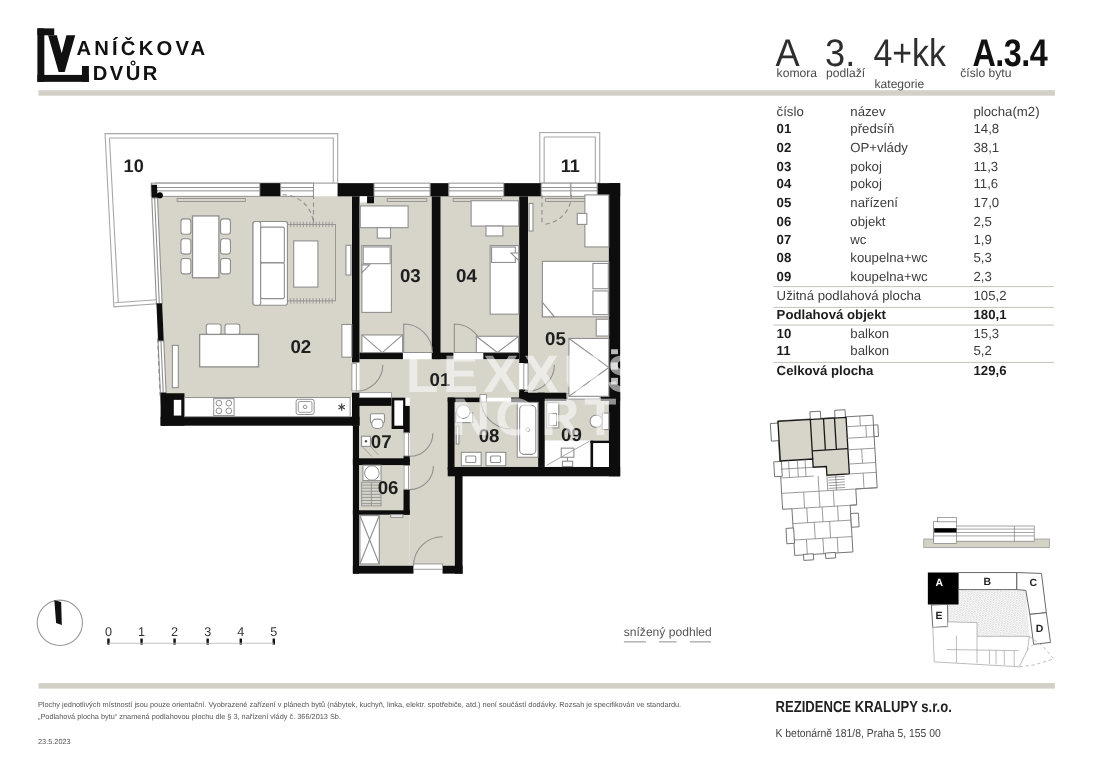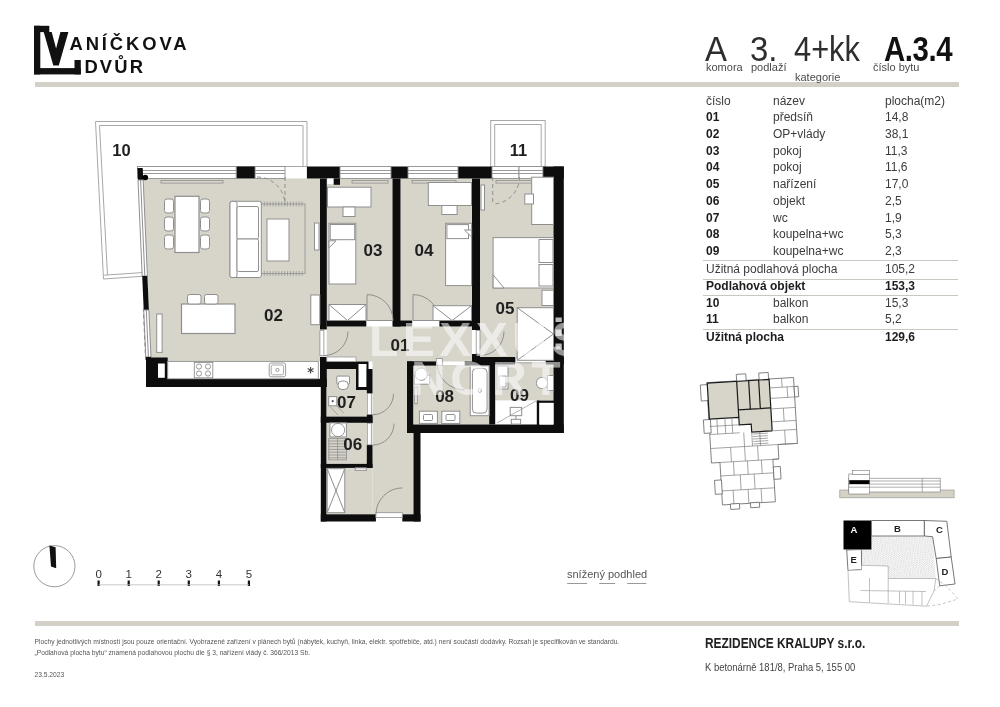--- a/index.html
+++ b/index.html
@@ -93,41 +93,41 @@
 
 <div class="abs tbl" style="top:262px;left:706px;width:252px">
     <span style="position:absolute;left:0">Užitná podlahová plocha</span>
     <span style="position:absolute;left:179px">105,2</span>
   </div>
 
 <div class="abs" style="left:703px;width:255px;height:1px;background:#c9c7bf;top:278.5px"></div>
 
 <div class="abs tbl tblb" style="top:279px;left:706px;width:252px">
     <span style="position:absolute;left:0">Podlahová objekt</span>
-    <span style="position:absolute;left:179px">153,3</span>
+    <span style="position:absolute;left:179px">180,1</span>
   </div>
 
 <div class="abs" style="left:703px;width:255px;height:1px;background:#c9c7bf;top:295.2px"></div>
 
 <div class="abs tbl" style="top:295.5px;left:706px;width:252px">
     <span class="tblb" style="position:absolute;left:0">10</span>
     <span style="position:absolute;left:67px">balkon</span>
     <span style="position:absolute;left:179px">15,3</span>
   </div>
 
 <div class="abs tbl" style="top:312.3px;left:706px;width:252px">
     <span class="tblb" style="position:absolute;left:0">11</span>
     <span style="position:absolute;left:67px">balkon</span>
     <span style="position:absolute;left:179px">5,2</span>
   </div>
 
 <div class="abs" style="left:703px;width:255px;height:1px;background:#c9c7bf;top:328.5px"></div>
 
 <div class="abs tbl tblb" style="top:330px;left:706px;width:252px">
-    <span style="position:absolute;left:0">Užitná plocha</span>
+    <span style="position:absolute;left:0">Celková plocha</span>
     <span style="position:absolute;left:179px">129,6</span>
   </div>
 
 <svg class="abs" style="left:0;top:0" width="1000" height="707" viewBox="0 0 1000 707">
 
 <g stroke="#a8a8a8" fill="#fff" stroke-width="1">
       <path d="M 95.5,121.5 L 307,121.5 L 307,166.5 L 141.4,166.5 L 146.5,276 L 103.5,279 Z"></path>
       <path d="M 99.5,125.5 L 303,125.5 L 303,166.5 M 99.5,125.5 L 107.5,275 M 104.2,275.2 L 146.3,272.3" fill="none"></path>
     </g>
 

